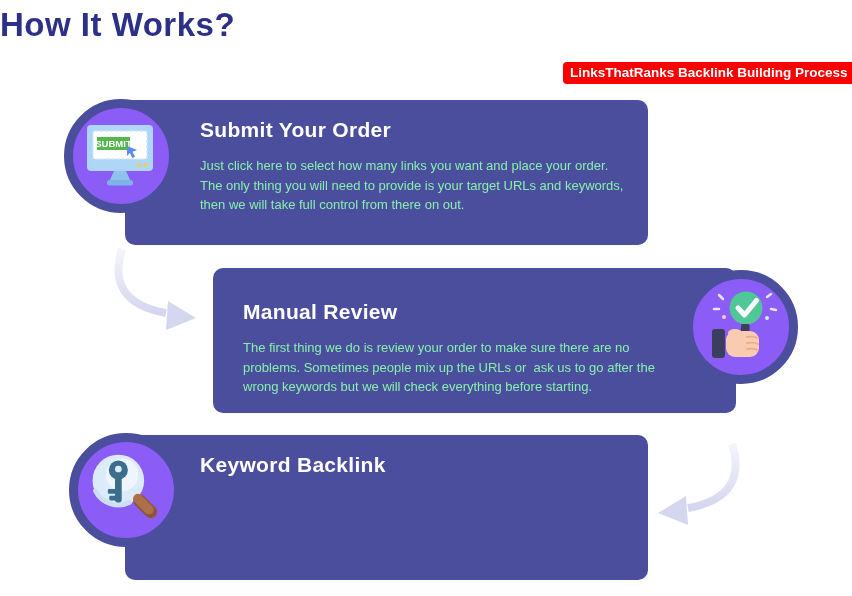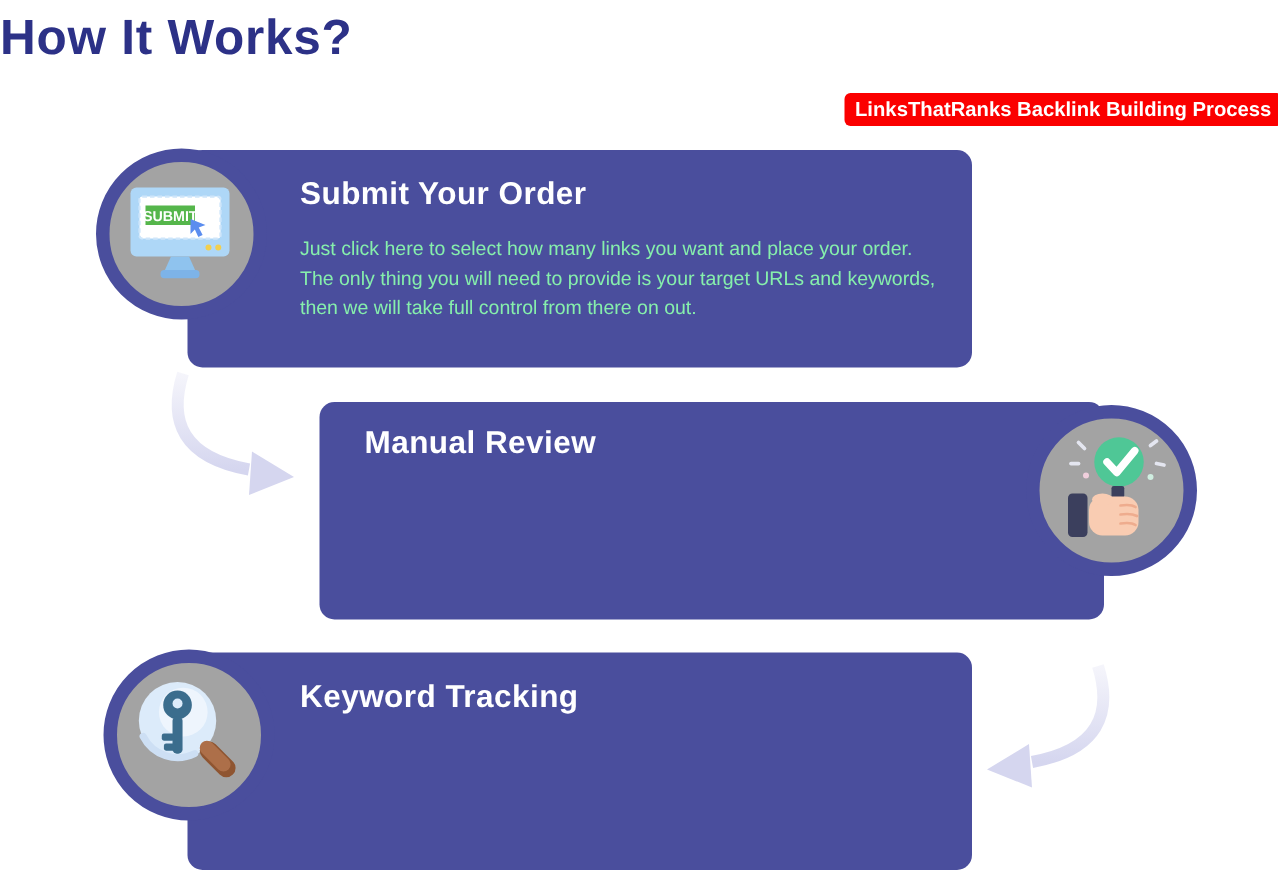--- a/index.html
+++ b/index.html
@@ -25,37 +25,37 @@
     font-weight:bold;
   }
   .card {
     position:absolute;
     width:523px; height:145px;
     background:#4a4e9d;
     border-radius:10px;
     color:#ffffff;
   }
   .card-1 { left:125px; top:100px; padding:18px 16px 0 75px; }
-  .card-2 { left:213px; top:268px; padding:16px 95px 0 30px; }
+  .card-2 { left:213px; top:268px; padding:32px 95px 0 30px; }
   .card-3 { left:125px; top:435px; padding:18px 16px 0 75px; }
   .card-title {
     font-size:21px; font-weight:bold; letter-spacing:0.3px;
     color:#ffffff;
   }
   .card-desc {
     margin-top:14px;
     font-size:13px; line-height:19.5px;
     color:#86efac;
     white-space:pre;
   }
   .icon-badge {
     position:absolute;
     width:114px; height:114px;
     border-radius:50%;
-    background:#a3a3a3;
+    background:#8b5cf6;
     border:9px solid #4a4e9d;
     display:flex; align-items:center; justify-content:center;
     z-index:5;
   }
   .icon-badge-1 { left:64px;  top:99px;  }
   .icon-badge-2 { left:684px; top:270px; }
   .icon-badge-3 { left:69px;  top:433px; }
   .flow-arrow { position:absolute; z-index:2; }
   .flow-arrow-1 { left:108px; top:247px; }
   .flow-arrow-2 { left:646px; top:442px; }
@@ -96,20 +96,23 @@
         <stop offset="0" stop-color="#f5f5fb"></stop>
         <stop offset="1" stop-color="#d5d6ef"></stop>
       </linearGradient>
     </defs>
     <path d="M14 2 C4 34 14 58 58 66" fill="none" stroke="url(#g-a1)" stroke-width="8"></path>
     <polygon points="60,54 88,71 58,83" fill="#d5d6ef"></polygon>
   </svg>
 
   <div class="card card-2">
     <div class="card-title">Manual Review</div>
+    <div class="card-desc">The first thing we do is review your order to make sure there are no
+problems. Sometimes people mix up the URLs or  ask us to go after the
+wrong keywords but we will check everything before starting.</div>
   </div>
 
   <div class="icon-badge icon-badge-2">
     <svg width="80" height="80" viewBox="0 0 80 80">
       <g stroke="#e4e6f0" stroke-width="2.5" stroke-linecap="round">
         <path d="M22 12 l-4 -4"></path>
         <path d="M18 22 l-5 0"></path>
         <path d="M66 10 l4 -3"></path>
         <path d="M70 22 l5 1"></path>
       </g>
@@ -134,21 +137,21 @@
       <linearGradient id="g-a2" x1="0" y1="0" x2="0" y2="1">
         <stop offset="0" stop-color="#f5f5fb"></stop>
         <stop offset="1" stop-color="#d5d6ef"></stop>
       </linearGradient>
     </defs>
     <path d="M86 2 C96 34 86 58 42 66" fill="none" stroke="url(#g-a2)" stroke-width="8"></path>
     <polygon points="40,54 12,71 42,83" fill="#d5d6ef"></polygon>
   </svg>
 
   <div class="card card-3">
-    <div class="card-title">Keyword Tracking</div>
+    <div class="card-title">Keyword Backlink</div>
   </div>
 
   <div class="icon-badge icon-badge-3">
     <svg width="86" height="86" viewBox="0 0 90 90">
       <circle cx="37" cy="35" r="27" fill="#dcebfa"></circle>
       <circle cx="41" cy="29" r="17" fill="#eef5fd"></circle>
       <path d="M13 46 a27 27 0 0 0 36 12" stroke="#cddff4" stroke-width="5" fill="none" stroke-linecap="round"></path>
       <line x1="59" y1="56" x2="71" y2="68" stroke="#8f5531" stroke-width="13" stroke-linecap="round"></line>
       <line x1="57.5" y1="54" x2="69" y2="65.5" stroke="#ad6f49" stroke-width="10" stroke-linecap="round"></line>
       <circle cx="37" cy="24" r="10" fill="#3b6d8d"></circle>

